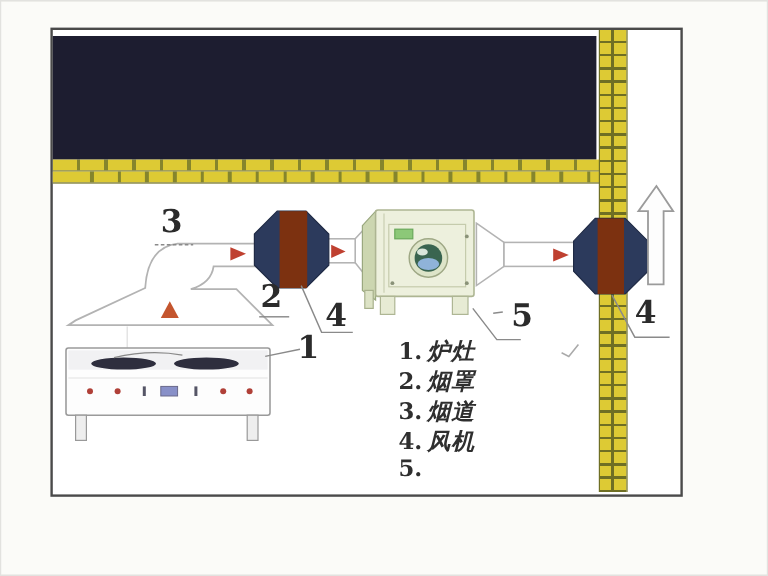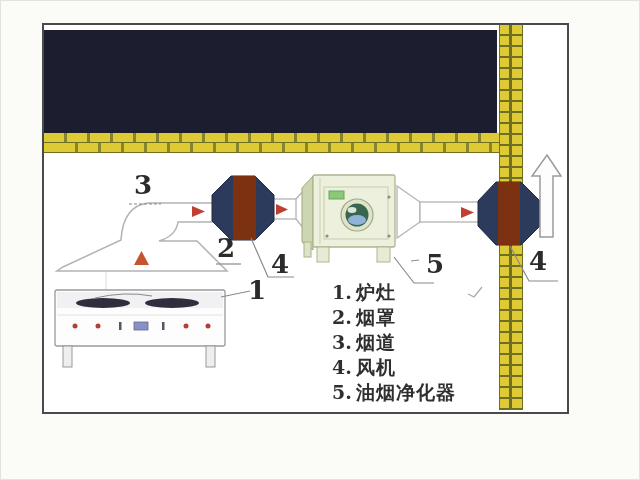--- a/index.html
+++ b/index.html
@@ -35,21 +35,21 @@
   .num{
     position:absolute;color:#2b2b2b;
     font-family:"DejaVu Serif", serif;font-size:26px;font-weight:600;line-height:1;
   }
   #legend{
     position:absolute;left:332px;top:280px;color:#2f2f2f;
     font-family:"DejaVu Serif", serif;font-size:19px;font-weight:600;
   }
   .legend-row{display:flex;align-items:baseline;height:25px;}
   .legend-num{width:24px;}
-  .legend-label{letter-spacing:1px;}
+  .legend-label{letter-spacing:1px;font-style:italic;}
 </style>
 </head>
 <body>
 
 <div id="canvas">
 
   <div id="frame"></div>
   <div id="ceiling"></div>
   <div id="brickrow1" class="brickrow"></div>
   <div id="brickrow2" class="brickrow"></div>
@@ -156,17 +156,16 @@
     <div class="legend-row">
       <span class="legend-num">3.</span>
       <span class="legend-label">烟道</span>
     </div>
     <div class="legend-row">
       <span class="legend-num">4.</span>
       <span class="legend-label">风机</span>
     </div>
     <div class="legend-row">
       <span class="legend-num">5.</span>
-      <span class="legend-label">油烟净化器</span>
     </div>
   </div>
 
 </div>
 
 </body></html>

